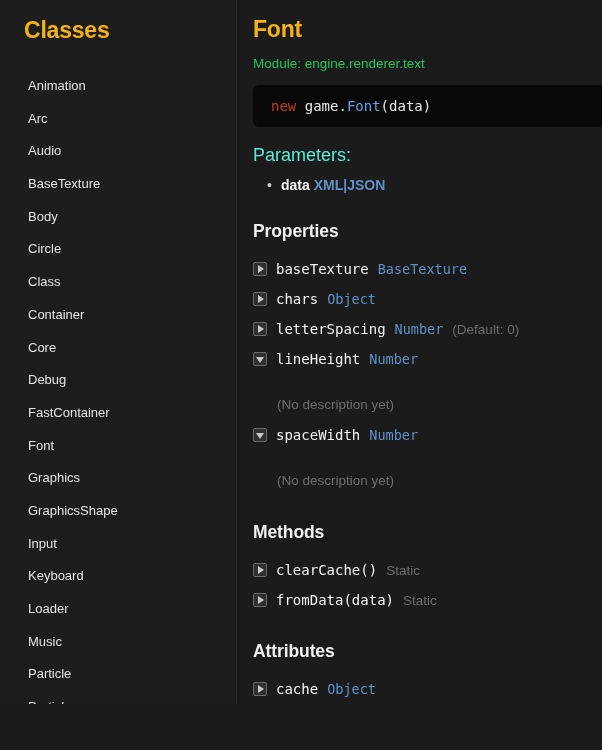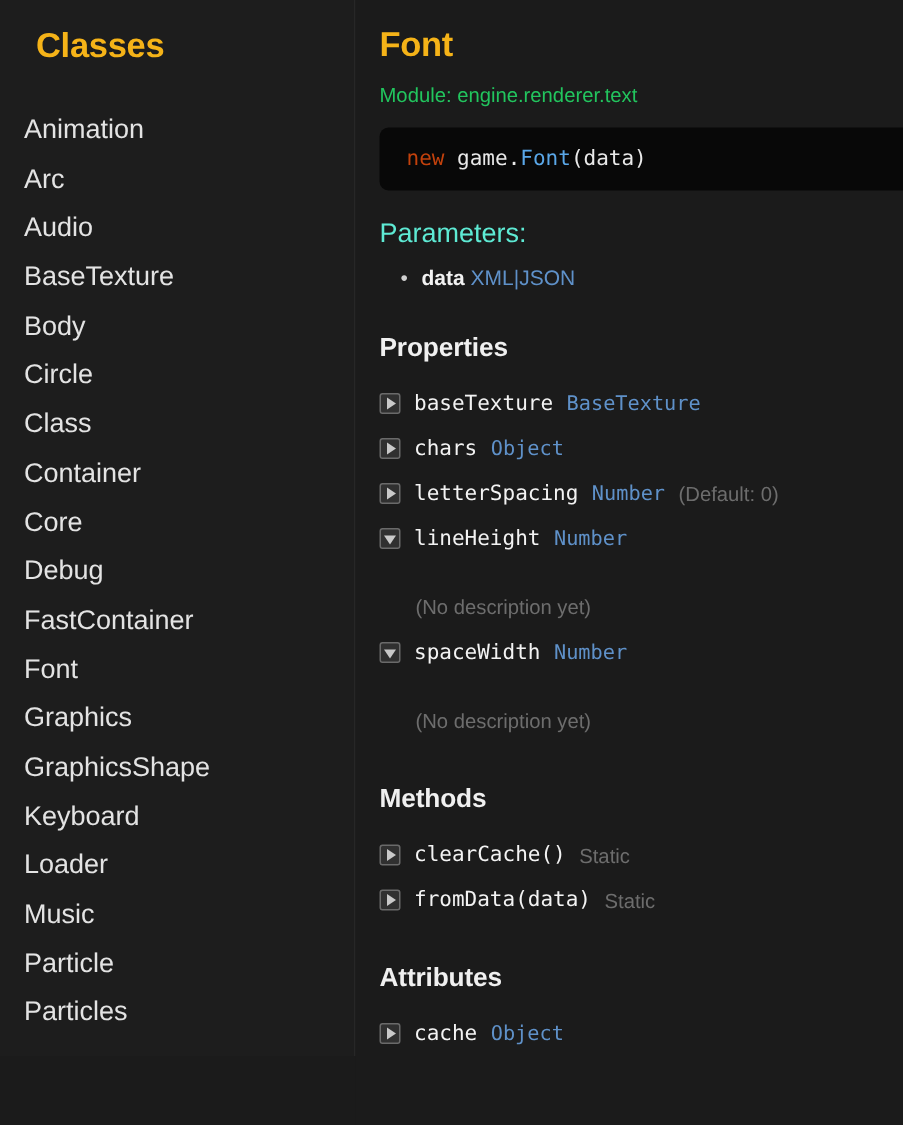--- a/index.html
+++ b/index.html
@@ -38,23 +38,23 @@
     letter-spacing: -0.2px;
     line-height: 28px;
   }
 
   #class-list {
     list-style: none;
     margin-top: 26px;
   }
 
   .class-item {
-    font-size: 18px;
+    font-size: 13px;
     color: #e3e3e3;
-    padding: 0 0 0 16px;
+    padding: 0 0 0 28px;
     height: 32.7px;
     line-height: 32.7px;
     cursor: pointer;
     white-space: nowrap;
   }
 
   
   #main {
     flex: 1;
     height: 750px;
@@ -109,21 +109,21 @@
     position: relative;
     line-height: 20px;
   }
   .param-item::before {
     content: "\2022";
     position: absolute;
     left: -14px;
     color: #cfcfcf;
   }
   .param-name { color: #f2f2f2; font-weight: bold; }
-  .param-type { color: #5f91c9; font-weight: normal; }
+  .param-type { color: #5f91c9; font-weight: bold; }
 
   .section-heading {
     font-size: 17.5px;
     font-weight: bold;
     color: #f0f0f0;
     margin-top: 26px;
     letter-spacing: -0.1px;
   }
 
   .member-list { list-style: none; margin-top: 12px; }
@@ -208,20 +208,21 @@
       <li class="class-item">Body</li>
       <li class="class-item">Circle</li>
       <li class="class-item">Class</li>
       <li class="class-item">Container</li>
       <li class="class-item">Core</li>
       <li class="class-item">Debug</li>
       <li class="class-item">FastContainer</li>
       <li class="class-item">Font</li>
       <li class="class-item">Graphics</li>
       <li class="class-item">GraphicsShape</li>
+      <li class="class-item">Input</li>
       <li class="class-item">Keyboard</li>
       <li class="class-item">Loader</li>
       <li class="class-item">Music</li>
       <li class="class-item">Particle</li>
       <li class="class-item">Particles</li>
     </ul>
 </aside>
 
 <main id="main">
 

